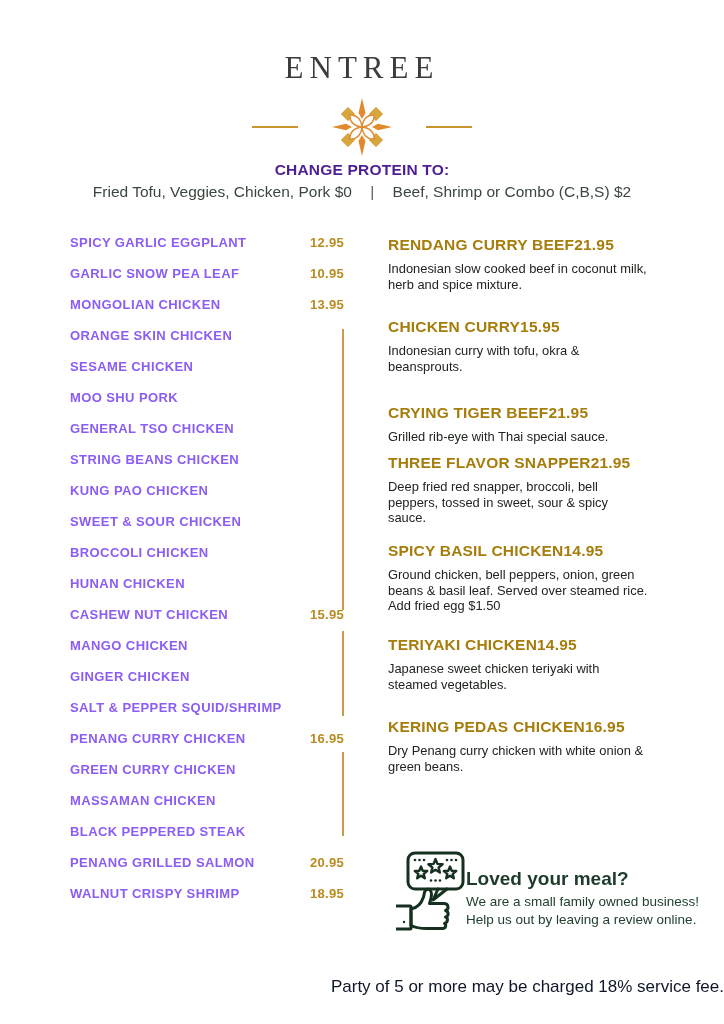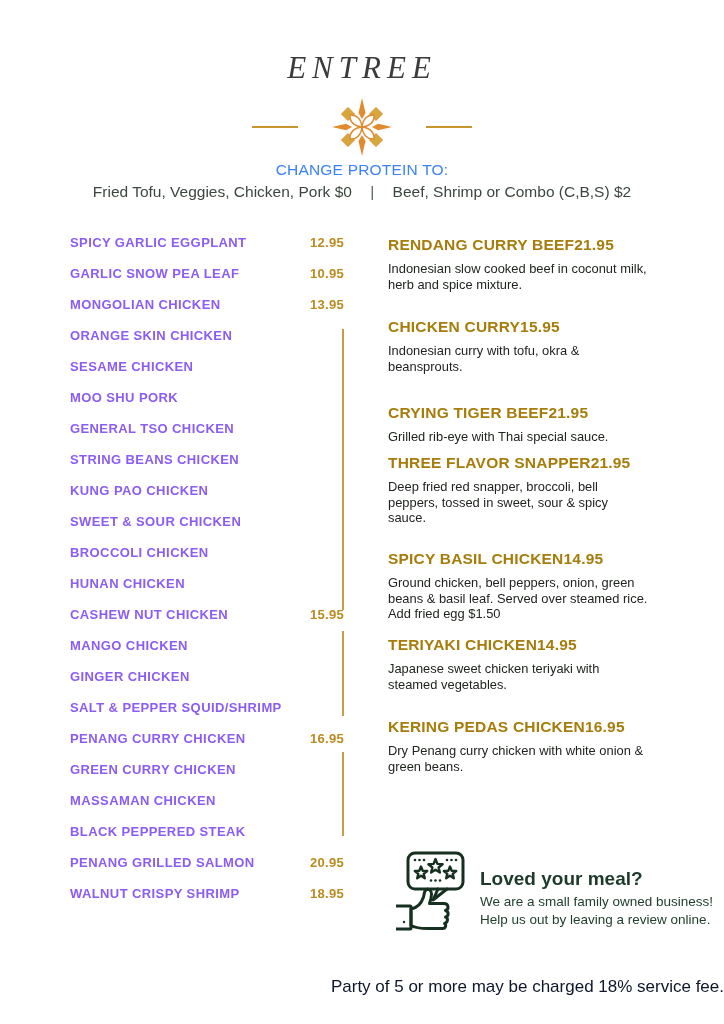--- a/index.html
+++ b/index.html
@@ -5,30 +5,30 @@
   html,body{margin:0;padding:0;}
   body{
     width:724px;height:1024px;background:#ffffff;position:relative;overflow:hidden;
     font-family:"Liberation Sans", sans-serif;
   }
 
   
   .title{
     position:absolute;top:50px;left:0;width:100%;text-align:center;
     font-family:"Liberation Serif","DejaVu Serif",serif;font-weight:400;
-    font-size:31px;letter-spacing:6px;color:#3c3c3c;margin:0;font-style:italic;
+    font-size:31px;letter-spacing:6px;color:#3c3c3c;margin:0;
   }
   .ornament{
     position:absolute;top:96px;left:0;width:100%;height:62px;
     display:flex;align-items:center;justify-content:center;gap:26px;
   }
   .orn-line{display:block;width:46px;height:2px;background:#c8952e;}
 
   .protein{position:absolute;top:161px;left:0;width:100%;text-align:center;}
-  .protein-heading{font-size:15.5px;font-weight:normal;color:#3b82f6;letter-spacing:.2px;}
+  .protein-heading{font-size:15.5px;font-weight:bold;color:#4c1d95;letter-spacing:.2px;}
   .protein-options{font-size:15.5px;color:#3a463e;margin-top:4px;}
   .protein-options .sep{margin:0 14px;color:#55605a;}
 
   
   .left-col{position:absolute;left:70px;top:227px;width:274px;}
   .lrow{display:flex;justify-content:space-between;align-items:center;height:31px;}
   .lname{font-size:13px;font-weight:bold;color:#8b5cf6;letter-spacing:.4px;}
   .lprice{font-size:13px;font-weight:bold;color:#ba8b1f;letter-spacing:.3px;text-align:center;}
   .vline{position:absolute;left:272px;width:2px;background:#c99c4b;}
   .vline-1{top:102px;height:281px;}
@@ -37,26 +37,26 @@
 
   
   .right-col{position:absolute;left:388px;top:228px;width:261px;}
   .entry{position:absolute;left:0;width:100%;}
   .entry h3{
     display:flex;justify-content:flex-start;align-items:baseline;
     margin:0 0 7px 0;font-size:15.5px;font-weight:bold;color:#a67c0a;letter-spacing:.2px;
   }
   .entry p{margin:0;font-size:12.9px;line-height:15.5px;color:#20251f;}
   .entry-0{top:8px;}  .entry-1{top:90px;}  .entry-2{top:176px;}
-  .entry-3{top:226px;}.entry-4{top:322px;} .entry-5{top:408px;}
+  .entry-3{top:226px;}.entry-4{top:314px;} .entry-5{top:408px;}
   .entry-6{top:490px;}
 
   
   .review{position:absolute;left:396px;top:850px;display:flex;align-items:flex-start;}
-  .review-text{margin-left:14px;padding-top:18px;}
+  .review-text{padding-top:18px;}
   .review-heading{margin:0 0 3px 0;font-size:19px;font-weight:bold;color:#1d3a2a;}
   .review-line{font-size:13.5px;line-height:17.5px;color:#21402e;}
 
   
   .footer{
     position:absolute;top:977px;left:0;width:100%;text-align:right;
     font-size:17px;color:#0f172a;
   }
 </style>
 </head>

